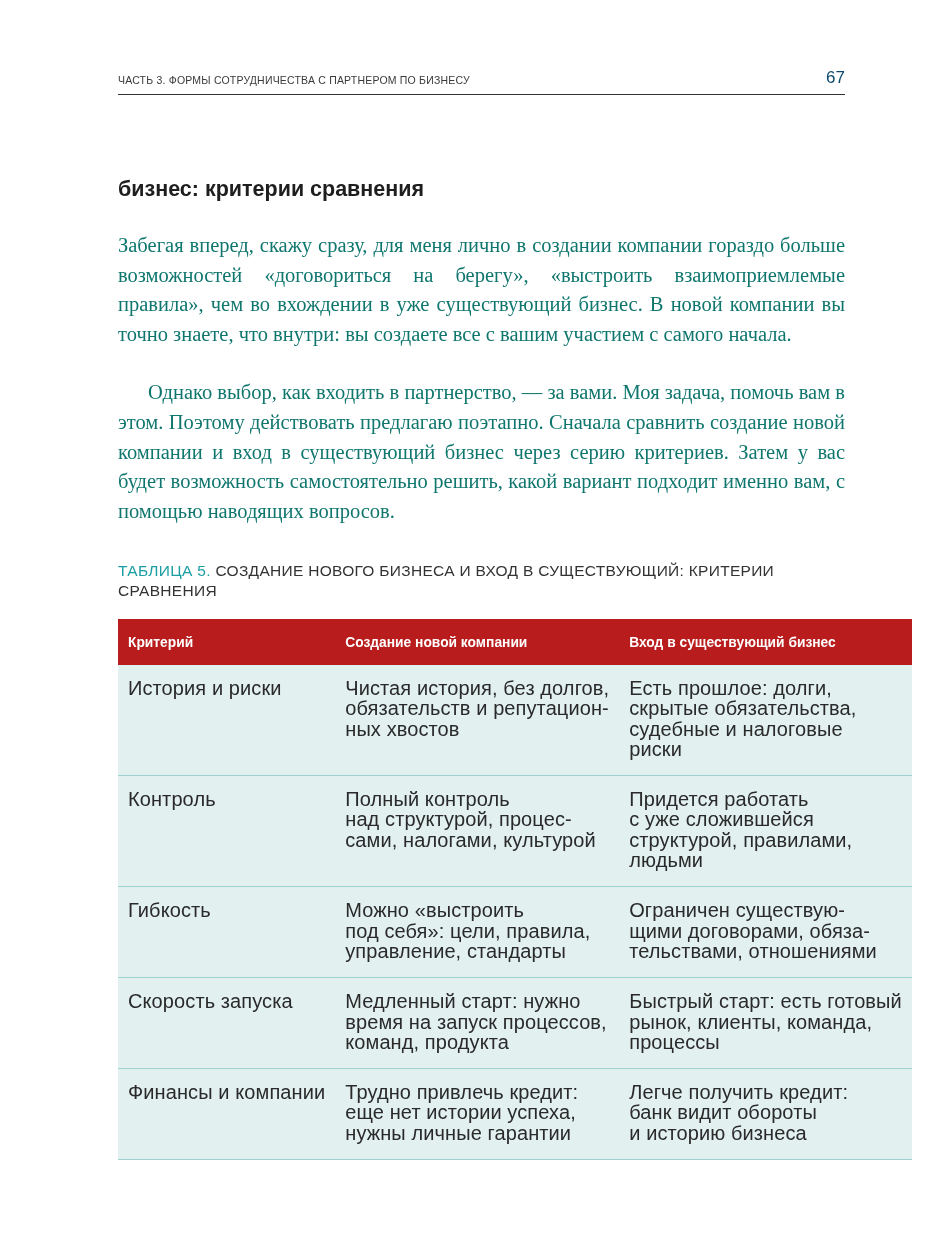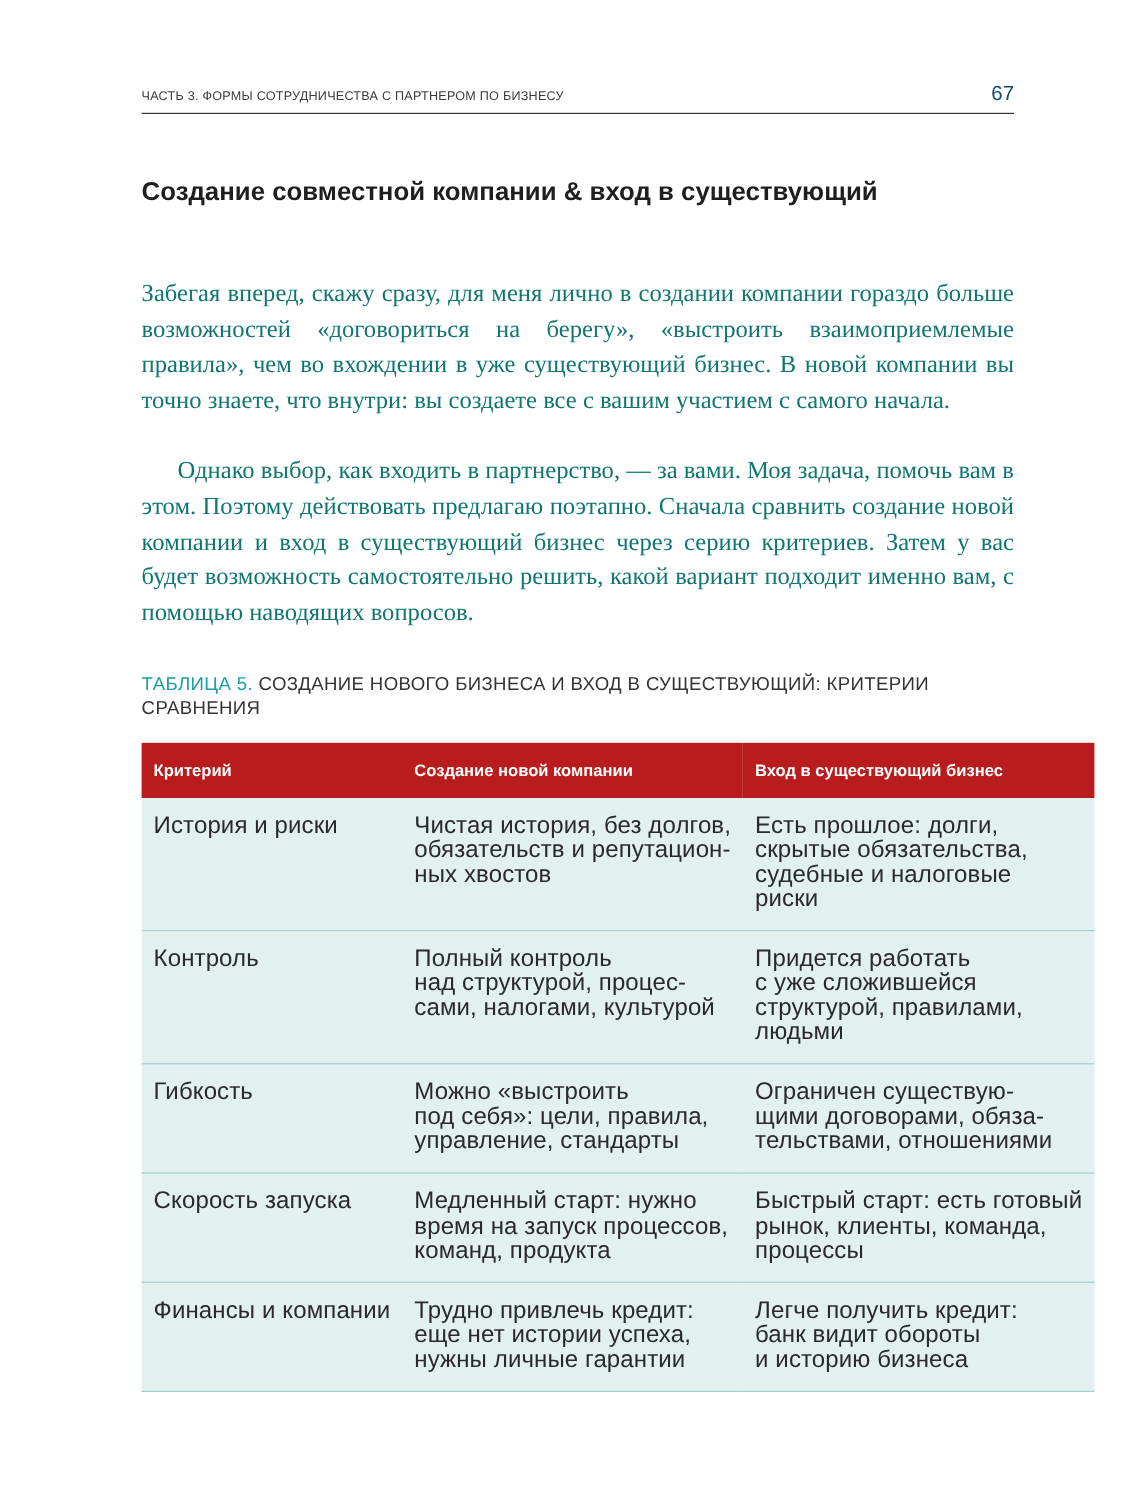--- a/index.html
+++ b/index.html
@@ -120,21 +120,22 @@
 <body>
 
 <div class="page">
 
   <div class="running-header">
     <span class="section">ЧАСТЬ 3. ФОРМЫ СОТРУДНИЧЕСТВА С ПАРТНЕРОМ ПО БИЗНЕСУ</span>
     <span class="page-number">67</span>
   </div>
 
   <h2 class="heading">
-    <span>Создание совместной компании &amp; вход в существующий</span><br>
+    <br>
+    <span>бизнес: критерии сравнения</span>
   </h2>
 
   <div class="body-text">
     <p>Забегая вперед, скажу сразу, для меня лично в создании компании гораздо больше возможностей «договориться на берегу», «выстроить взаимоприемлемые правила», чем во вхождении в уже существующий бизнес. В новой компании вы точно знаете, что внутри: вы создаете все с вашим участием с самого начала.</p>
     <p class="indent">Однако выбор, как входить в партнерство, — за вами. Моя задача, помочь вам в этом. Поэтому действовать предлагаю поэтапно. Сначала сравнить создание новой компании и вход в существующий бизнес через серию критериев. Затем у вас будет возможность самостоятельно решить, какой вариант подходит именно вам, с помощью наводящих вопросов.</p>
   </div>
 
   <div class="table-caption">
     <span class="label">ТАБЛИЦА 5.</span><span> СОЗДАНИЕ НОВОГО БИЗНЕСА И ВХОД В СУЩЕСТВУЮЩИЙ: КРИТЕРИИ СРАВНЕНИЯ</span>
   </div>

